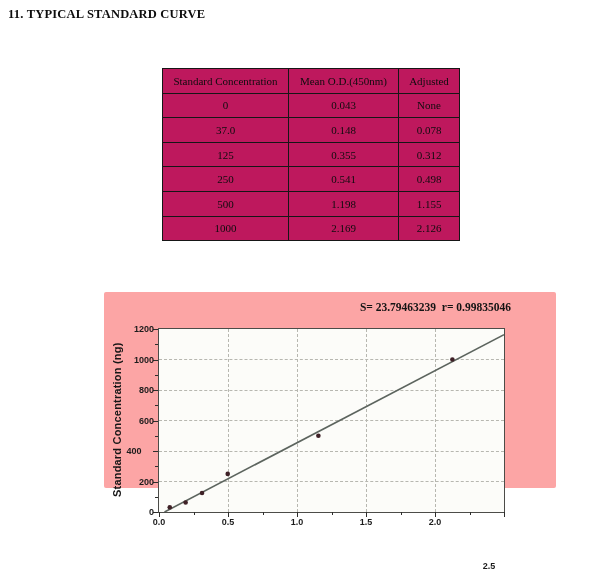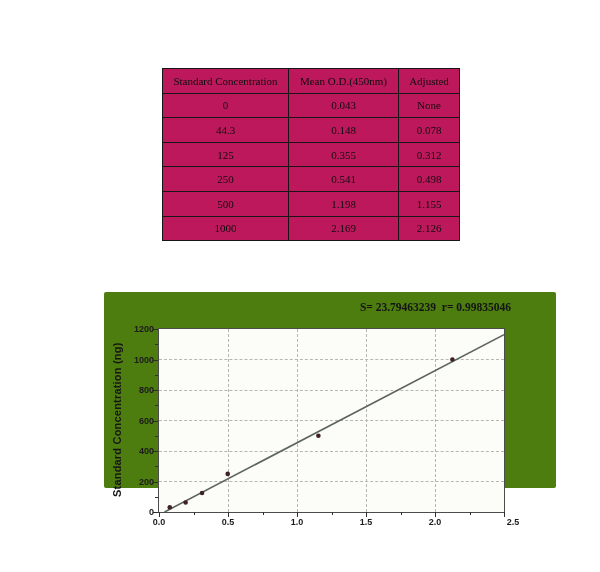--- a/index.html
+++ b/index.html
@@ -20,21 +20,21 @@
     font-size:11px;color:#0d0d0d;background:#be185d;
   }
   table.std td,table.std th{
     border:1px solid #161616;text-align:center;vertical-align:middle;
     font-weight:normal;padding:0 4px;height:23.6px;
   }
   table.std col.c1{width:126px;} table.std col.c2{width:110px;} table.std col.c3{width:61px;}
 
   .chart-panel{
     position:absolute;left:104px;top:292px;width:452px;height:196px;
-    background:#4d7c0f;border-radius:2px;
+    background:#fca5a5;border-radius:2px;
     font-family:"Liberation Sans",sans-serif;
   }
   .chart-annotation{
     position:absolute;top:9px;left:0;width:407px;text-align:right;
     font-family:"Liberation Serif",serif;font-weight:bold;font-size:11.5px;color:#141414;
     white-space:pre;
   }
   #plot{
     position:absolute;left:54px;top:36px;width:345px;height:183px;
     background:#fcfcf9;border:1px solid #4c4c48;
@@ -60,20 +60,21 @@
     position:absolute;left:54px;top:237px;width:345px;text-align:center;
     font-weight:bold;font-size:11.5px;color:#161616;
     font-family:"Liberation Sans",sans-serif;
   }
   #plot svg{position:absolute;left:0;top:0;}
 </style>
 </head>
 <body>
 
 <div id="canvas">
+  <div class="doc-title">11. TYPICAL STANDARD CURVE</div>
 
   <table class="std" id="std-table">
     <colgroup>
         <col class="c1">
         <col class="c2">
         <col class="c3">
       </colgroup>
     <thead>
         <tr>
           <th>Standard Concentration</th>
@@ -81,21 +82,21 @@
           <th>Adjusted</th>
         </tr>
       </thead>
     <tbody>
         <tr>
           <td>0</td>
           <td>0.043</td>
           <td>None</td>
         </tr>
         <tr>
-          <td>44.3</td>
+          <td>37.0</td>
           <td>0.148</td>
           <td>0.078</td>
         </tr>
         <tr>
           <td>125</td>
           <td>0.355</td>
           <td>0.312</td>
         </tr>
         <tr>
           <td>250</td>
@@ -126,41 +127,41 @@
         <div class="gridline-h" style="top: 30px;"></div>
         <div class="gridline-v" style="left: 68.5px;"></div>
         <div class="gridline-v" style="left: 137.5px;"></div>
         <div class="gridline-v" style="left: 206.5px;"></div>
         <div class="gridline-v" style="left: 275.5px;"></div>
         <div class="tick" style="left: -6px; width: 5px; height: 1px; top: 183px;"></div>
         <div class="y-tick-label" style="top: 177px;">0</div>
         <div class="tick" style="left: -6px; width: 5px; height: 1px; top: 152.5px;"></div>
         <div class="y-tick-label" style="top: 146.5px;">200</div>
         <div class="tick" style="left: -6px; width: 5px; height: 1px; top: 122px;"></div>
-        <div class="y-tick-label" style="top: 116px;">400</div>
+        <div class="y-tick-label" style="top: 116px; text-align: center;">400</div>
         <div class="tick" style="left: -6px; width: 5px; height: 1px; top: 91.5px;"></div>
         <div class="y-tick-label" style="top: 85.5px;">600</div>
         <div class="tick" style="left: -6px; width: 5px; height: 1px; top: 61px;"></div>
         <div class="y-tick-label" style="top: 55px;">800</div>
         <div class="tick" style="left: -6px; width: 5px; height: 1px; top: 30.5px;"></div>
         <div class="y-tick-label" style="top: 24.5px;">1000</div>
         <div class="tick" style="left: -6px; width: 5px; height: 1px; top: 0px;"></div>
         <div class="y-tick-label" style="top: -6px;">1200</div>
         <div class="tick" style="top: 183px; height: 5px; width: 1px; left: 0px;"></div>
         <div class="x-tick-label" style="left: 0px;">0.0</div>
         <div class="tick" style="top: 183px; height: 5px; width: 1px; left: 69px;"></div>
         <div class="x-tick-label" style="left: 69px;">0.5</div>
         <div class="tick" style="top: 183px; height: 5px; width: 1px; left: 138px;"></div>
         <div class="x-tick-label" style="left: 138px;">1.0</div>
         <div class="tick" style="top: 183px; height: 5px; width: 1px; left: 207px;"></div>
         <div class="x-tick-label" style="left: 207px;">1.5</div>
         <div class="tick" style="top: 183px; height: 5px; width: 1px; left: 276px;"></div>
         <div class="x-tick-label" style="left: 276px;">2.0</div>
         <div class="tick" style="top: 183px; height: 5px; width: 1px; left: 345px;"></div>
-        <div class="x-tick-label" style="left: 354px;">2.5</div>
+        <div class="x-tick-label" style="left: 330px; margin-top: 44px;">2.5</div>
         <div class="tick" style="left: -4px; width: 3px; height: 1px; top: 167.75px;"></div>
         <div class="tick" style="left: -4px; width: 3px; height: 1px; top: 137.25px;"></div>
         <div class="tick" style="left: -4px; width: 3px; height: 1px; top: 106.75px;"></div>
         <div class="tick" style="left: -4px; width: 3px; height: 1px; top: 76.25px;"></div>
         <div class="tick" style="left: -4px; width: 3px; height: 1px; top: 45.75px;"></div>
         <div class="tick" style="left: -4px; width: 3px; height: 1px; top: 15.25px;"></div>
         <div class="tick" style="top: 183px; height: 3px; width: 1px; left: 34.5px;"></div>
         <div class="tick" style="top: 183px; height: 3px; width: 1px; left: 103.5px;"></div>
         <div class="tick" style="top: 183px; height: 3px; width: 1px; left: 172.5px;"></div>
         <div class="tick" style="top: 183px; height: 3px; width: 1px; left: 241.5px;"></div>

